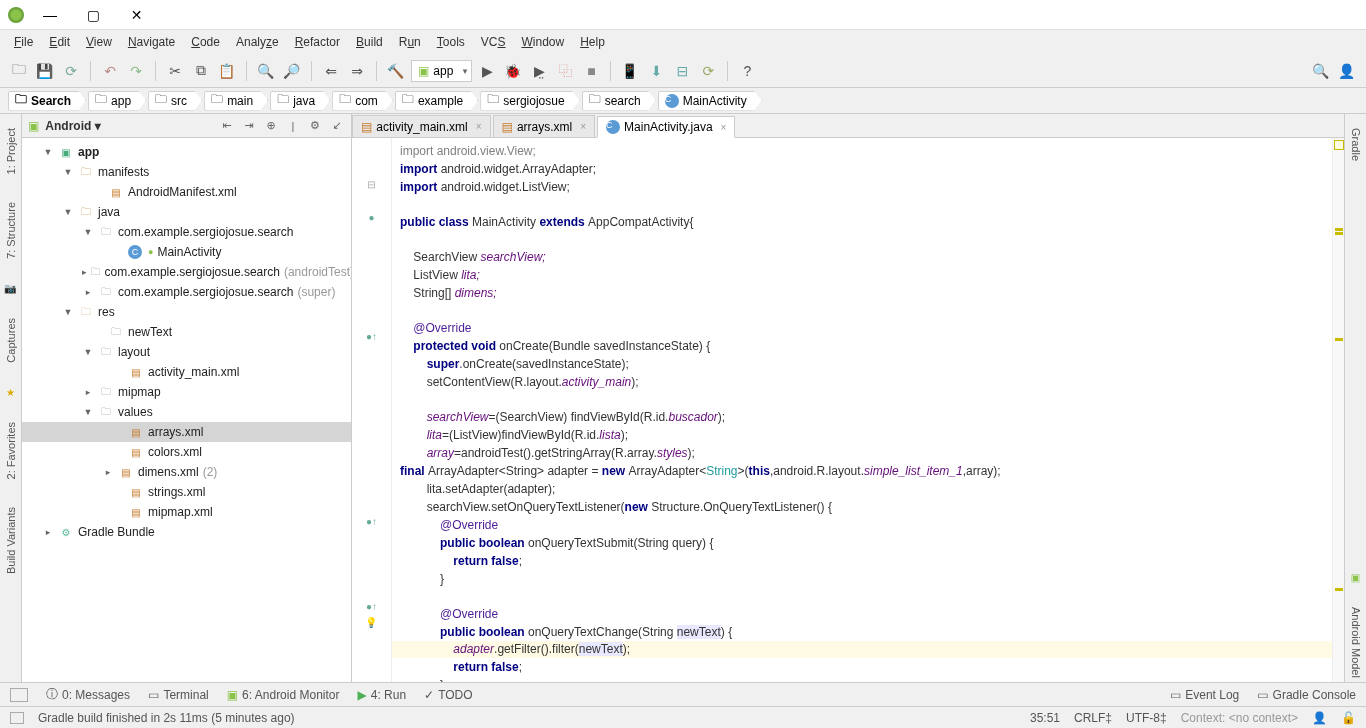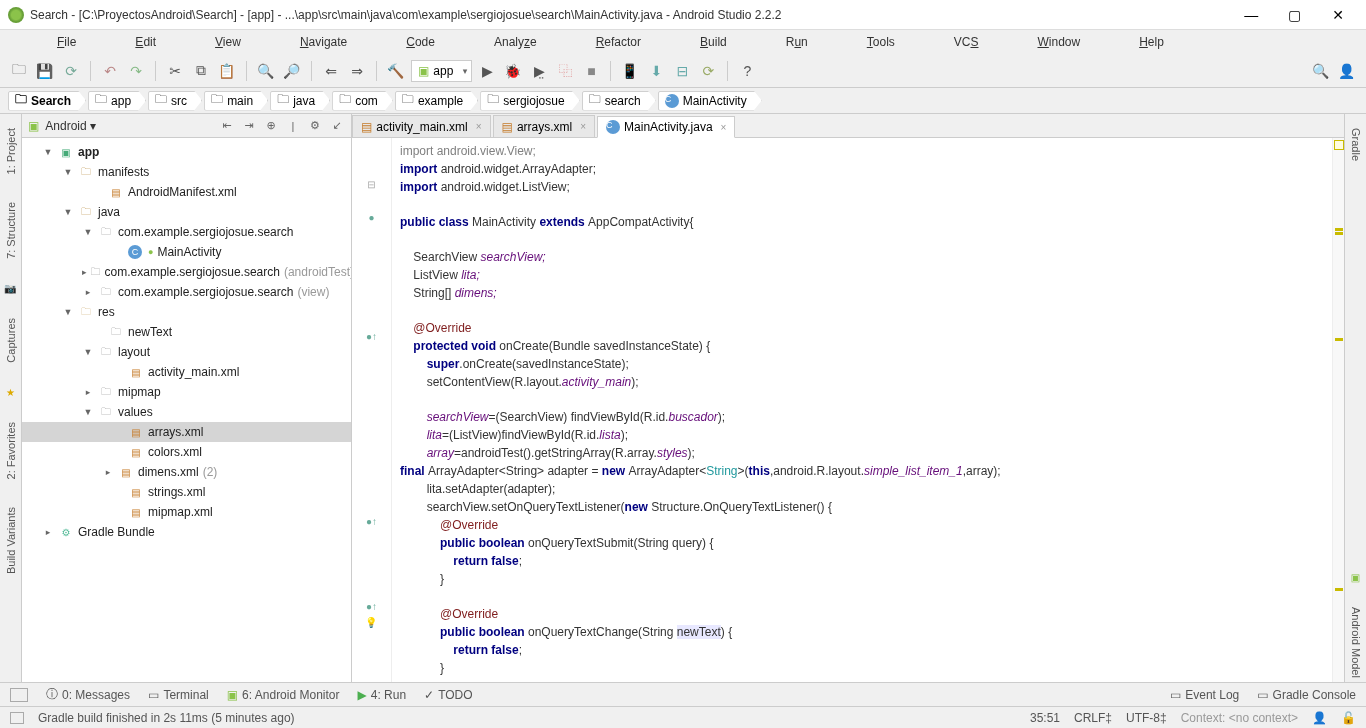--- a/index.html
+++ b/index.html
@@ -2,39 +2,39 @@
 <html><head>
 <meta charset="utf-8">
 <style>
 * { margin: 0; padding: 0; box-sizing: border-box; font-family: "Segoe UI", sans-serif; font-size: 12px; }
 body { background: #f0f0f0; width: 1366px; height: 728px; overflow: hidden; display: flex; flex-direction: column; }
 .titlebar { height: 30px; background: #fff; display: flex; align-items: center; padding: 0 8px; border-bottom: 1px solid #ddd; }
 .titlebar .title-icon { width: 16px; height: 16px; background: radial-gradient(circle, #8bc34a 40%, #689f38 60%); border-radius: 50%; margin-right: 6px; }
 .titlebar .title { flex: 1; color: #333; }
 .titlebar .win-controls span { display: inline-block; width: 40px; text-align: center; font-size: 14px; cursor: pointer; }
 .menubar { height: 24px; background: #f0f0f0; display: flex; align-items: center; padding: 0 6px; }
-.menubar span { padding: 2px 8px; color: #333; cursor: pointer; margin-left: 43px; }
+.menubar span { padding: 2px 8px; color: #333; cursor: pointer; }
 .menubar span u { text-decoration: underline; }
 .toolbar { height: 34px; background: #f0f0f0; display: flex; align-items: center; padding: 0 8px; gap: 4px; border-bottom: 1px solid #ccc; }
 .toolbar .tb-btn { width: 22px; height: 22px; display: inline-flex; align-items: center; justify-content: center; cursor: pointer; color: #555; font-size: 14px; }
 .toolbar .sep { width: 1px; height: 20px; background: #ccc; margin: 0 4px; }
 .toolbar .run-config { border: 1px solid #ccc; background: #fff; padding: 1px 18px 1px 6px; height: 22px; display: inline-flex; align-items: center; gap: 4px; position: relative; }
 .toolbar .run-config::after { content: "▾"; position: absolute; right: 4px; font-size: 9px; color: #666; }
 .toolbar .spacer { flex: 1; }
 .breadcrumb { height: 26px; background: #f0f0f0; display: flex; align-items: center; padding: 0 8px; gap: 2px; border-bottom: 1px solid #ccc; }
 .breadcrumb .crumb { background: #fff; border: 1px solid #d0d0d0; padding: 1px 10px 1px 6px; height: 20px; display: inline-flex; align-items: center; gap: 4px; border-radius: 2px; position: relative; clip-path: polygon(0 0, calc(100% - 8px) 0, 100% 50%, calc(100% - 8px) 100%, 0 100%); padding-right: 14px; }
 .breadcrumb .crumb.first { font-weight: bold; }
 .main { flex: 1; display: flex; min-height: 0; }
 .left-strip, .right-strip { width: 22px; background: #f0f0f0; border-right: 1px solid #ccc; display: flex; flex-direction: column; align-items: center; gap: 20px; padding-top: 10px; }
 .right-strip { border-right: none; border-left: 1px solid #ccc; }
 .vtab { writing-mode: vertical-rl; transform: rotate(180deg); font-size: 11px; color: #555; cursor: pointer; padding: 4px 2px; }
 .vtab-r { writing-mode: vertical-rl; font-size: 11px; color: #555; cursor: pointer; padding: 4px 2px; }
 .project-panel { width: 330px; background: #fff; border-right: 1px solid #ccc; display: flex; flex-direction: column; }
 .panel-header { height: 24px; background: #f0f0f0; border-bottom: 1px solid #ccc; display: flex; align-items: center; padding: 0 6px; gap: 6px; }
-.panel-header .dd { font-weight: normal; color: #333; }
+.panel-header .dd { font-weight: bold; color: #333; }
 .panel-header .hspace { flex: 1; }
 .panel-header .ic { width: 16px; height: 16px; cursor: pointer; color: #666; font-size: 11px; display: inline-flex; align-items: center; justify-content: center; }
 .tree { flex: 1; overflow: auto; padding: 4px 0; font-family: "Segoe UI", sans-serif; }
 .tree-row { display: flex; align-items: center; height: 20px; padding-right: 4px; cursor: pointer; white-space: nowrap; }
 .tree-row.selected { background: #d5d5d5; }
 .tree-row .arrow { width: 12px; text-align: center; font-size: 9px; color: #666; }
 .tree-row .ficon { width: 16px; height: 16px; margin: 0 4px; display: inline-flex; align-items: center; justify-content: center; font-size: 10px; }
 .ficon.folder { color: #b08030; }
 .ficon.module { color: #4a7; }
 .ficon.pkg { color: #888; }
@@ -48,21 +48,21 @@
 .tab { height: 22px; padding: 0 8px; display: inline-flex; align-items: center; gap: 4px; border: 1px solid #ccc; border-bottom: none; background: #e8e8e8; margin-right: 2px; cursor: pointer; }
 .tab.active { background: #fff; border-bottom: 1px solid #fff; position: relative; top: 1px; }
 .tab .close { color: #999; font-size: 10px; margin-left: 4px; }
 .code-area { flex: 1; display: flex; min-height: 0; }
 .gutter { width: 40px; background: #fff; border-right: 1px solid #eee; display: flex; flex-direction: column; padding-top: 4px; gap: 0; }
 .gutter .gut { height: 17px; display: flex; align-items: center; justify-content: center; color: #aaa; font-size: 10px; }
 .gutter .override { color: #6a9; }
 .gutter .bulb { color: #e8a030; }
 .code { flex: 1; padding: 4px 8px; font-family: "Consolas", monospace; font-size: 13px; line-height: 17px; white-space: pre; color: #333; overflow: auto; position: relative; background: #fff; }
 .code .kw { color: #000080; font-weight: bold; }
-.code .ann { color: #7f1d1d; }
+.code .ann { color: #4c1d95; }
 .code .gry { color: #808080; }
 .code .ital { color: #660e7a; font-style: italic; }
 .code .type { color: #20999d; }
 .code .hl-line { background: #fffae3; display: block; margin: 0 -8px; padding: 0 8px; }
 .marker-strip { width: 12px; background: #f8f8f8; border-left: 1px solid #eee; position: relative; }
 .marker-strip .mk { position: absolute; left: 2px; width: 8px; height: 3px; }
 .marker-strip .warn { background: #c9bb00; }
 .marker-strip .top-box { position: absolute; top: 2px; left: 1px; width: 10px; height: 10px; border: 1px solid #c9bb00; background: #fffde0; }
 .bottom-bar { height: 24px; background: #f0f0f0; display: flex; align-items: center; padding: 0 10px; gap: 18px; border-top: 1px solid #ccc; }
 .bottom-bar .btab { color: #555; cursor: pointer; display: inline-flex; align-items: center; gap: 4px; }
@@ -71,21 +71,20 @@
 .statusbar .spacer { flex: 1; }
 .green { color: #4caf50; }
 .blue { color: #2196f3; }
 .orange { color: #ff9800; }
 </style>
 </head>
 <body>
 
 <div class="titlebar">
   <span class="title-icon"></span>
-  <span class="title">Search - [C:\ProyectosAndroid\Search] - [app] - ...\app\src\main\java\com\example\sergiojosue\search\MainActivity.java - Android Studio 2.2.2</span>
   <div class="win-controls">
     <span>—</span>
     <span>▢</span>
     <span>✕</span>
   </div>
 </div>
 
 <div class="menubar">
   <span><u>F</u>ile</span>
   <span><u>E</u>dit</span>
@@ -216,21 +215,21 @@
       <div class="tree-row" style="padding-left:60px">
           <span class="arrow">▸</span>
           <span class="ficon pkg">🗀</span>
           <span class="name">com.example.sergiojosue.search</span>
           <span class="dim">(androidTest)</span>
         </div>
       <div class="tree-row" style="padding-left:60px">
           <span class="arrow">▸</span>
           <span class="ficon pkg">🗀</span>
           <span class="name">com.example.sergiojosue.search</span>
-          <span class="dim">(view)</span>
+          <span class="dim">(super)</span>
         </div>
       <div class="tree-row" style="padding-left:40px">
           <span class="arrow">▼</span>
           <span class="ficon folder" style="color:#c9a96e">🗀</span>
           <span class="name">res</span>
         </div>
       <div class="tree-row" style="padding-left:70px">
           <span class="arrow"></span>
           <span class="ficon pkg">🗀</span>
           <span class="name">newText</span>
@@ -363,21 +362,21 @@
 <span class="kw">final </span><span>ArrayAdapter&lt;String&gt; adapter = </span><span class="kw">new </span><span>ArrayAdapter&lt;</span><span class="type">String</span><span>&gt;(</span><span class="kw">this</span><span>,android.R.layout.</span><span class="ital">simple_list_item_1</span><span>,array);</span>
 <span>        lita.setAdapter(adapter);</span>
 <span>        searchView.setOnQueryTextListener(</span><span class="kw">new </span><span>Structure.OnQueryTextListener() {</span>
 <span class="ann">            @Override</span>
 <span class="kw">            public boolean </span><span>onQueryTextSubmit(String query) {</span>
 <span class="kw">                return false</span><span>;</span>
 <span>            }</span>
 
 <span class="ann">            @Override</span>
 <span class="kw">            public boolean </span><span>onQueryTextChange(String </span><span style="background:#e8e8ff">newText</span><span>) {</span>
-<span class="kw">                return false</span><span>;</span>
+<span class="hl-line"><span class="ital">                adapter</span><span>.getFilter().filter(</span><span style="background:#e8e8ff">newText</span><span>);</span></span><span class="kw">                return false</span><span>;</span>
 <span>            }</span>
 </div>
       <div class="marker-strip">
         <div class="top-box"></div>
         <div class="mk warn" style="top:90px"></div>
         <div class="mk warn" style="top:94px"></div>
         <div class="mk warn" style="top:200px"></div>
         <div class="mk warn" style="top:450px"></div>
       </div>
     </div>

